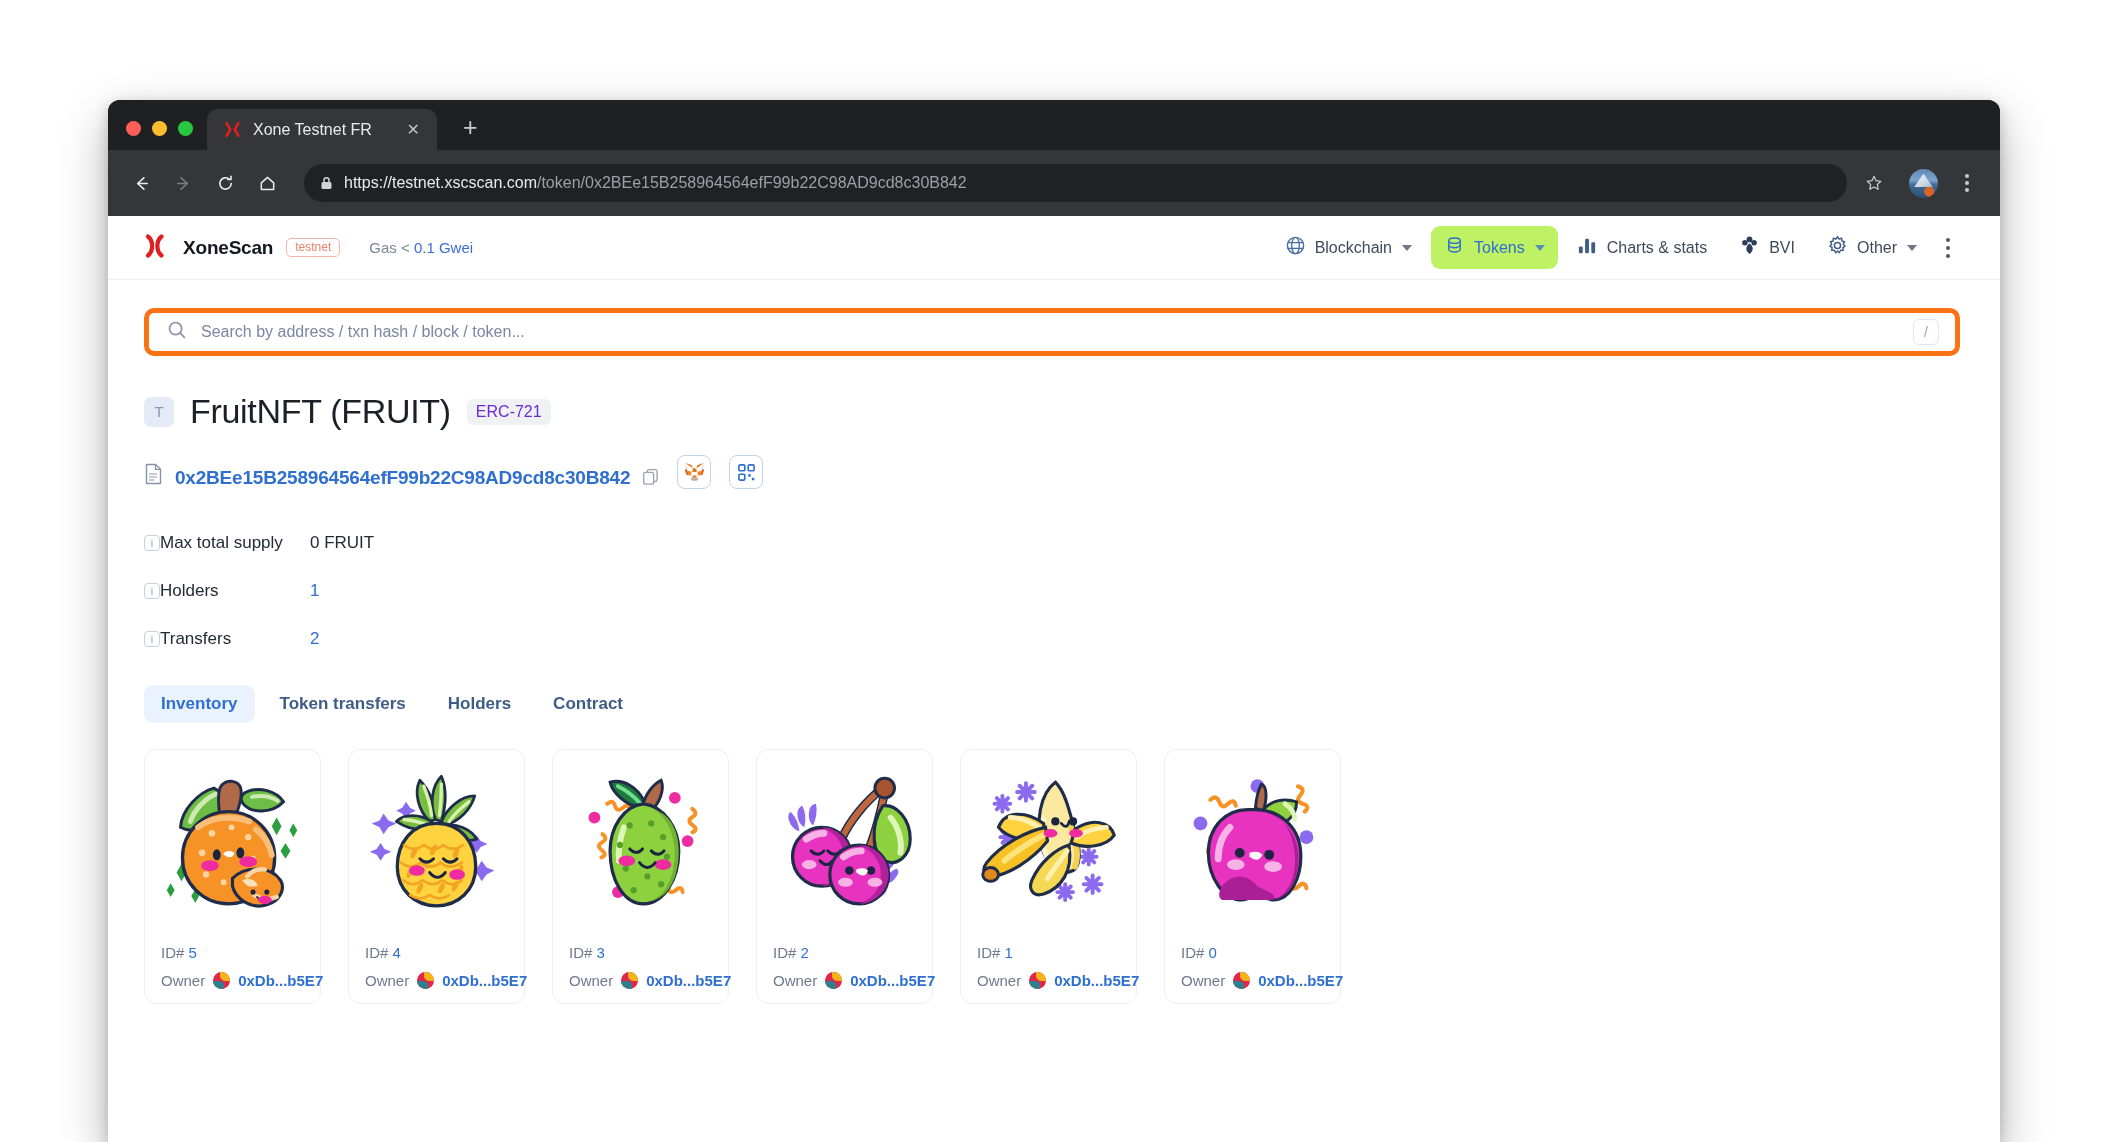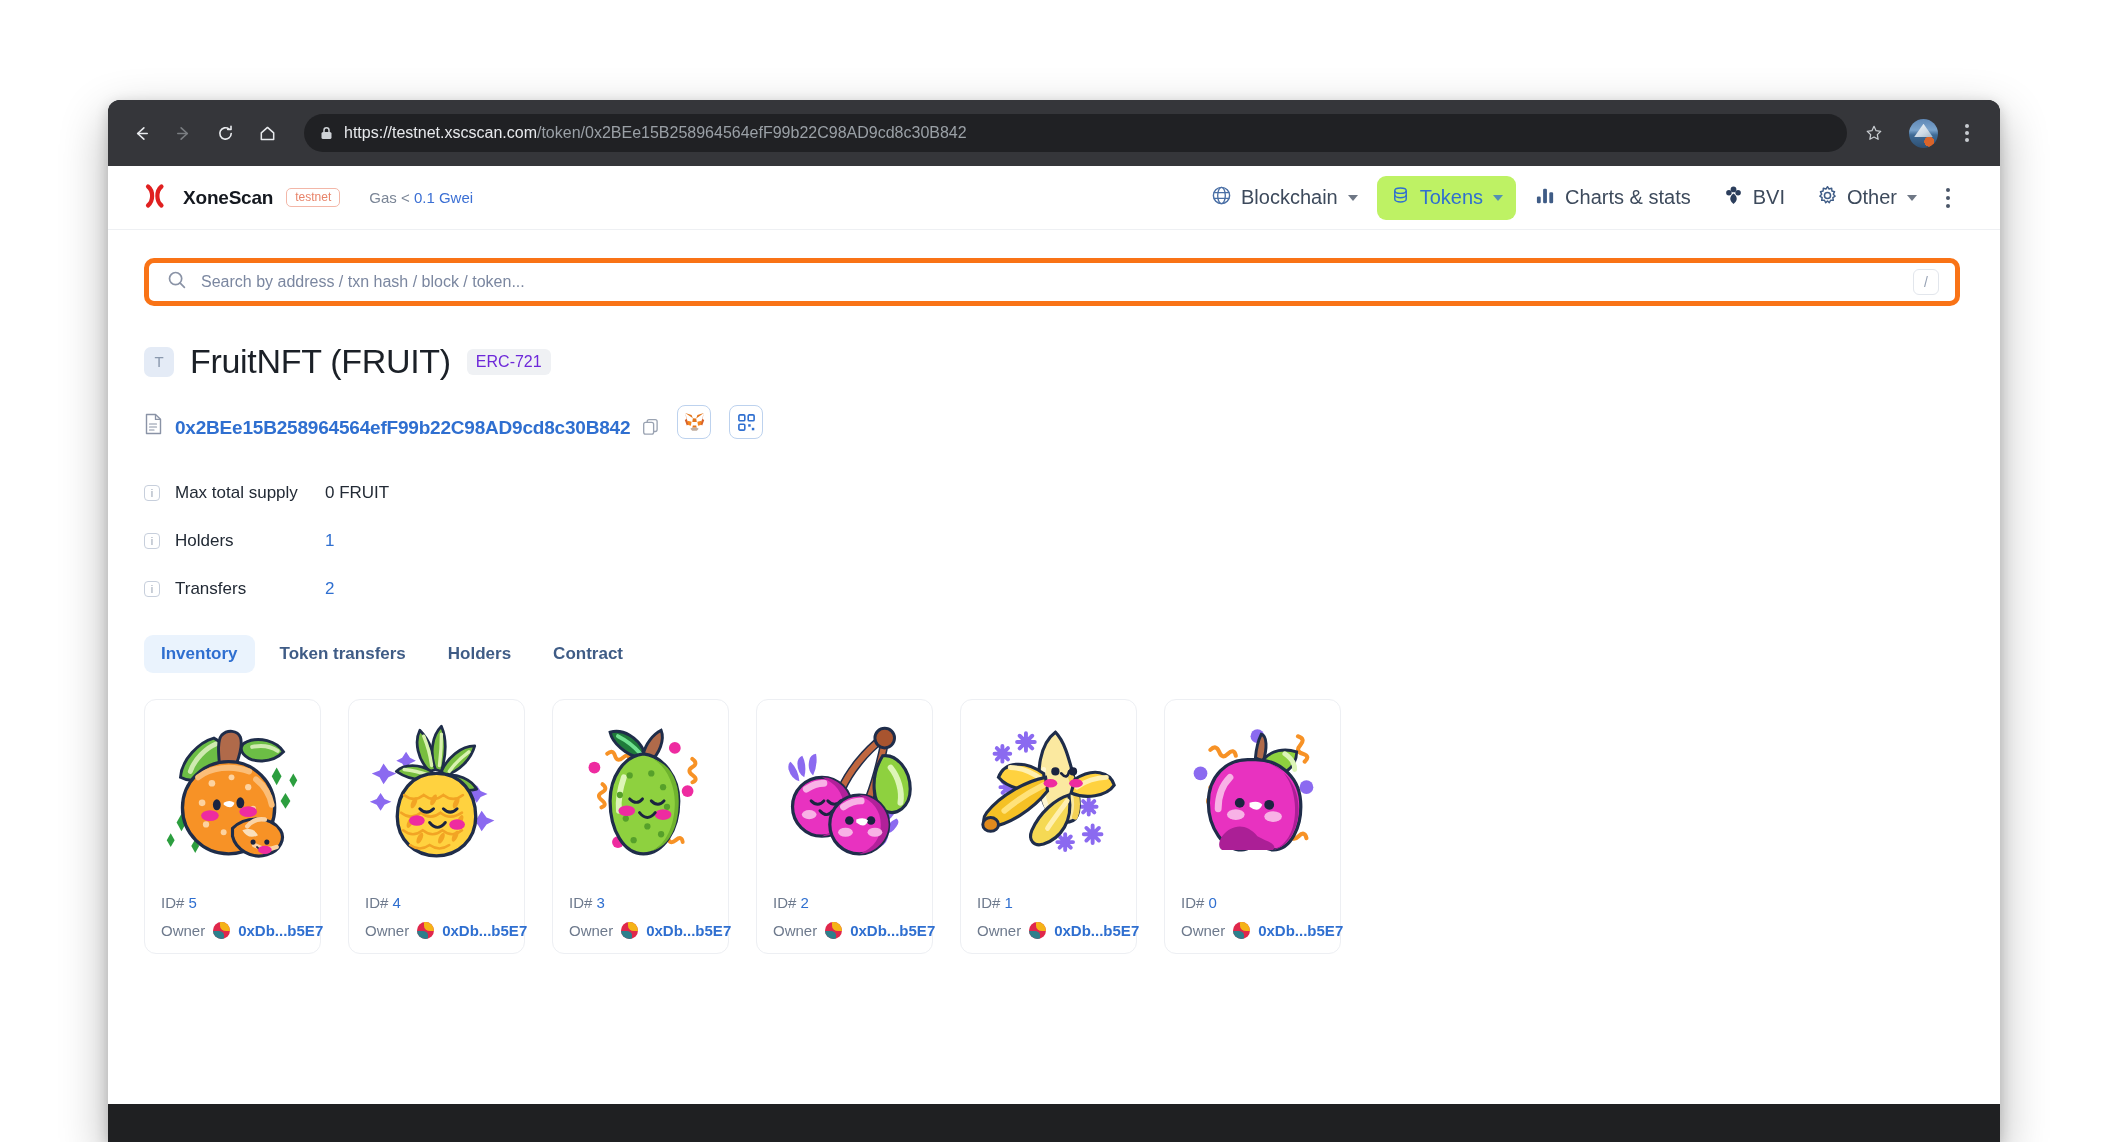--- a/index.html
+++ b/index.html
@@ -156,21 +156,21 @@
   }
   .gas { color: #7a8596; font-size: 15px; margin-left: 16px; }
   .gas b { color: #3b6fd4; font-weight: 400; }
 
   .nav { margin-left: auto; display: flex; align-items: center; gap: 6px; }
   .nav-item {
     display: flex; align-items: center; gap: 9px;
     padding: 9px 13px;
     border-radius: 9px;
     color: #3d4a5c;
-    font-size: 20px;
+    font-size: 16px;
     white-space: nowrap;
     text-align: right;
   }
   .nav-item.active { background: #bef264; color: #2f6fd0; }
   .chev {
     width: 0; height: 0;
     border-left: 5px solid transparent;
     border-right: 5px solid transparent;
     border-top: 6px solid currentColor;
     opacity: 0.75;
@@ -244,21 +244,21 @@
     height: 48px;
   }
   .info-i {
     width: 16px; height: 16px;
     border: 1px solid #c7cfdc; border-radius: 4px;
     color: #9aa5b5; font-size: 11px;
     display: flex; align-items: center; justify-content: center;
     flex: 0 0 auto;
   }
   .stat-label {
-    width: 150px; margin-left: 15px;
+    width: 150px; 
     color: #222a35; font-size: 17px;
   }
   .stat-value { font-size: 17px; color: #222a35; }
   .stat-value.link { color: #2f6fd0; }
 
   .tabs {
     display: flex; align-items: center; gap: 8px;
     margin-top: 22px;
   }
   .page-tab {
@@ -316,20 +316,40 @@
     background:#2d7f8c;
     border-top-right-radius: 50%;
   }
   .owner-addr { color: #2f6fd0; font-weight: 700; }
 </style>
 </head>
 <body>
 
 <div class="browser">
 
+  <div class="tabstrip">
+    <div class="traffic">
+      <span class="dot red"></span>
+      <span class="dot yellow"></span>
+      <span class="dot green"></span>
+    </div>
+
+    <div class="tab">
+      <span class="tab-favicon">
+        <svg width="17" height="17" viewBox="0 0 17 17">
+          <path d="M2.6 2.2 L6.2 8.5 L2.6 14.8" stroke="#e02020" stroke-width="2.6" fill="none" stroke-linecap="round"></path>
+          <path d="M14.4 2.2 L10.8 8.5 L14.4 14.8" stroke="#e02020" stroke-width="2.6" fill="none" stroke-linecap="round"></path>
+        </svg>
+      </span>
+      <span class="tab-title">Xone Testnet FR</span>
+      <span class="tab-close">✕</span>
+    </div>
+
+    <div class="newtab">+</div>
+  </div>
 
   <div class="toolbar">
     <div class="nav-btn">
       <svg width="19" height="19" viewBox="0 0 20 20">
           <path d="M12.5 4 L6 10 L12.5 16" stroke="currentColor" stroke-width="1.7" fill="none" stroke-linecap="round" stroke-linejoin="round"></path>
           <path d="M6 10 H16" stroke="currentColor" stroke-width="1.7" stroke-linecap="round"></path>
         </svg>
     </div>
     <div class="nav-btn dim">
       <svg width="19" height="19" viewBox="0 0 20 20">

